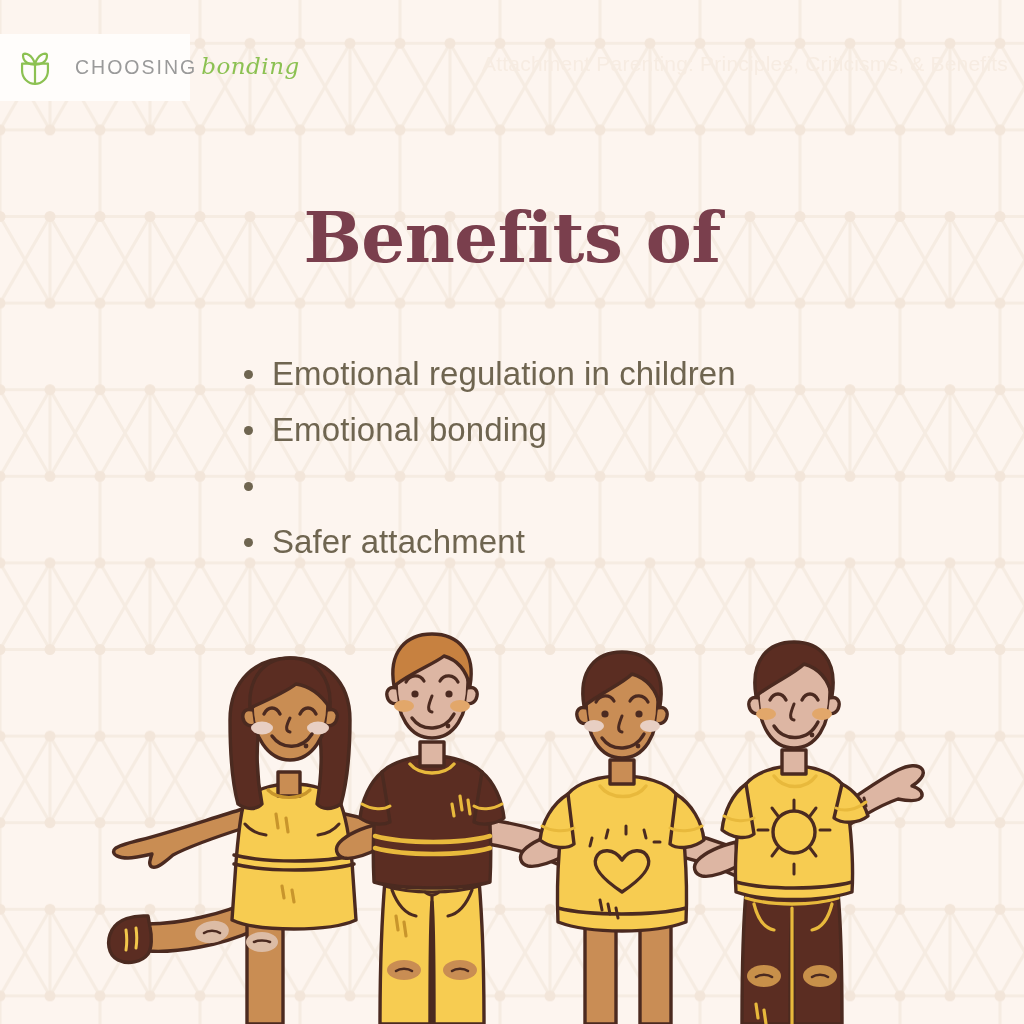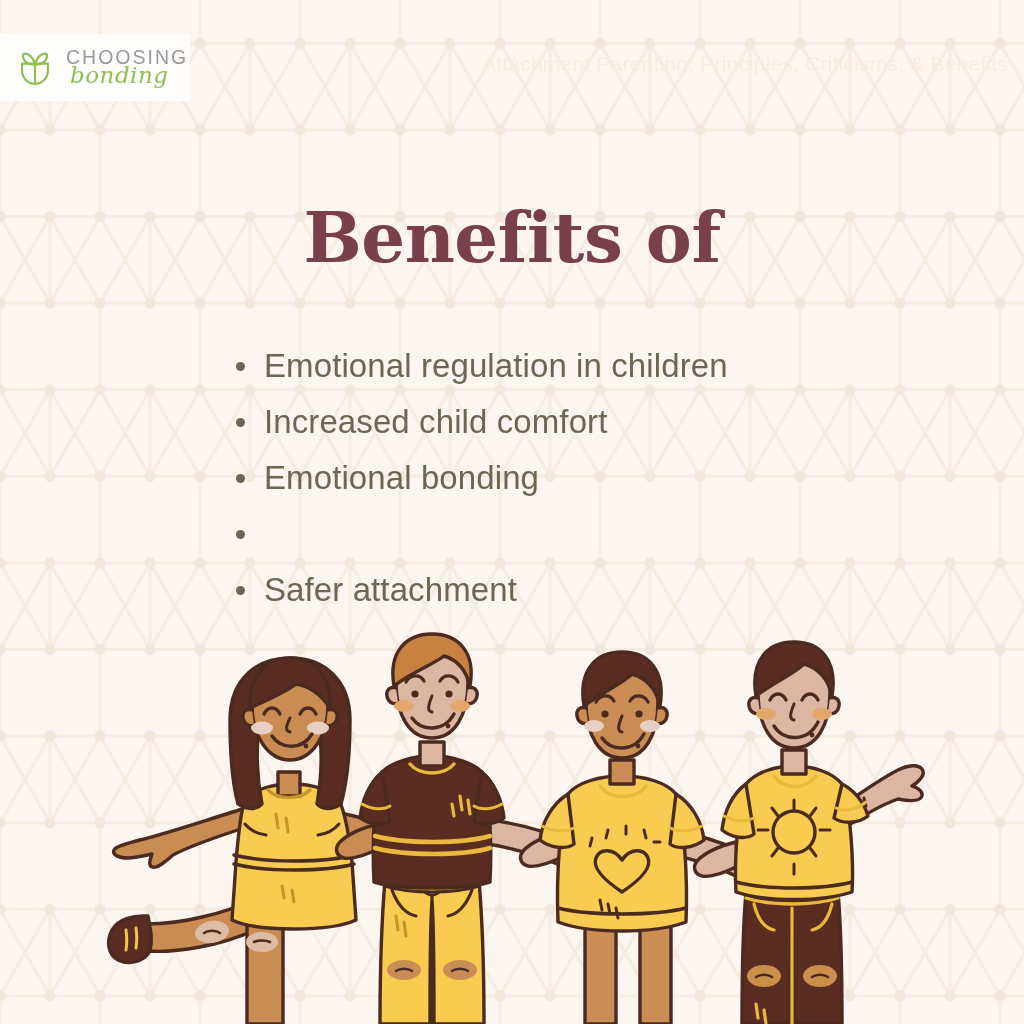--- a/index.html
+++ b/index.html
@@ -30,23 +30,23 @@
     height: 67px;
     background: #fffdfb;
     z-index: 5;
     display: flex;
     align-items: center;
     padding-left: 12px;
     box-sizing: border-box;
   }
   #logo-mark { width: 46px; height: 46px; flex: 0 0 auto; }
   #logo-words {
-    margin-left: 8px;
+    margin-left: 17px;
     display: flex;
-    flex-direction: column;
+    flex-direction: row;
     justify-content: center;
     line-height: 1;
   }
   #logo-choosing {
     font-size: 19.5px;
     letter-spacing: 2.0px;
     color: #9a9a9a;
     font-family: "Liberation Sans", sans-serif;
     font-weight: 400;
   }
@@ -88,21 +88,21 @@
   }
   #title .tline { display: block; }
   #title .tline2 { letter-spacing: -1.5px; }
   
   #benefits-list {
     position: absolute;
     top: 330px;
     left: 228px;
     z-index: 4;
     list-style: none;
-    margin: 8px;
+    margin: 16px;
     padding: 0;
   }
   #benefits-list li {
     display: flex;
     align-items: center;
     height: 56px;
     color: #6f6550;
     font-size: 33px;
     font-family: "Liberation Sans", sans-serif;
     font-weight: 400;
@@ -190,24 +190,20 @@
     <span class="tline tline1">Benefits of</span>
   </h1>
 
   <ul id="benefits-list">
     <li>
       <span class="dot"></span>
       <span>Emotional regulation in children</span>
     </li>
     <li>
       <span class="dot"></span>
-      <span>Increased child comfort</span>
-    </li>
-    <li>
-      <span class="dot"></span>
       <span>Emotional bonding</span>
     </li>
     <li>
       <span class="dot"></span>
     </li>
     <li>
       <span class="dot"></span>
       <span>Safer attachment</span>
     </li>
   </ul>

